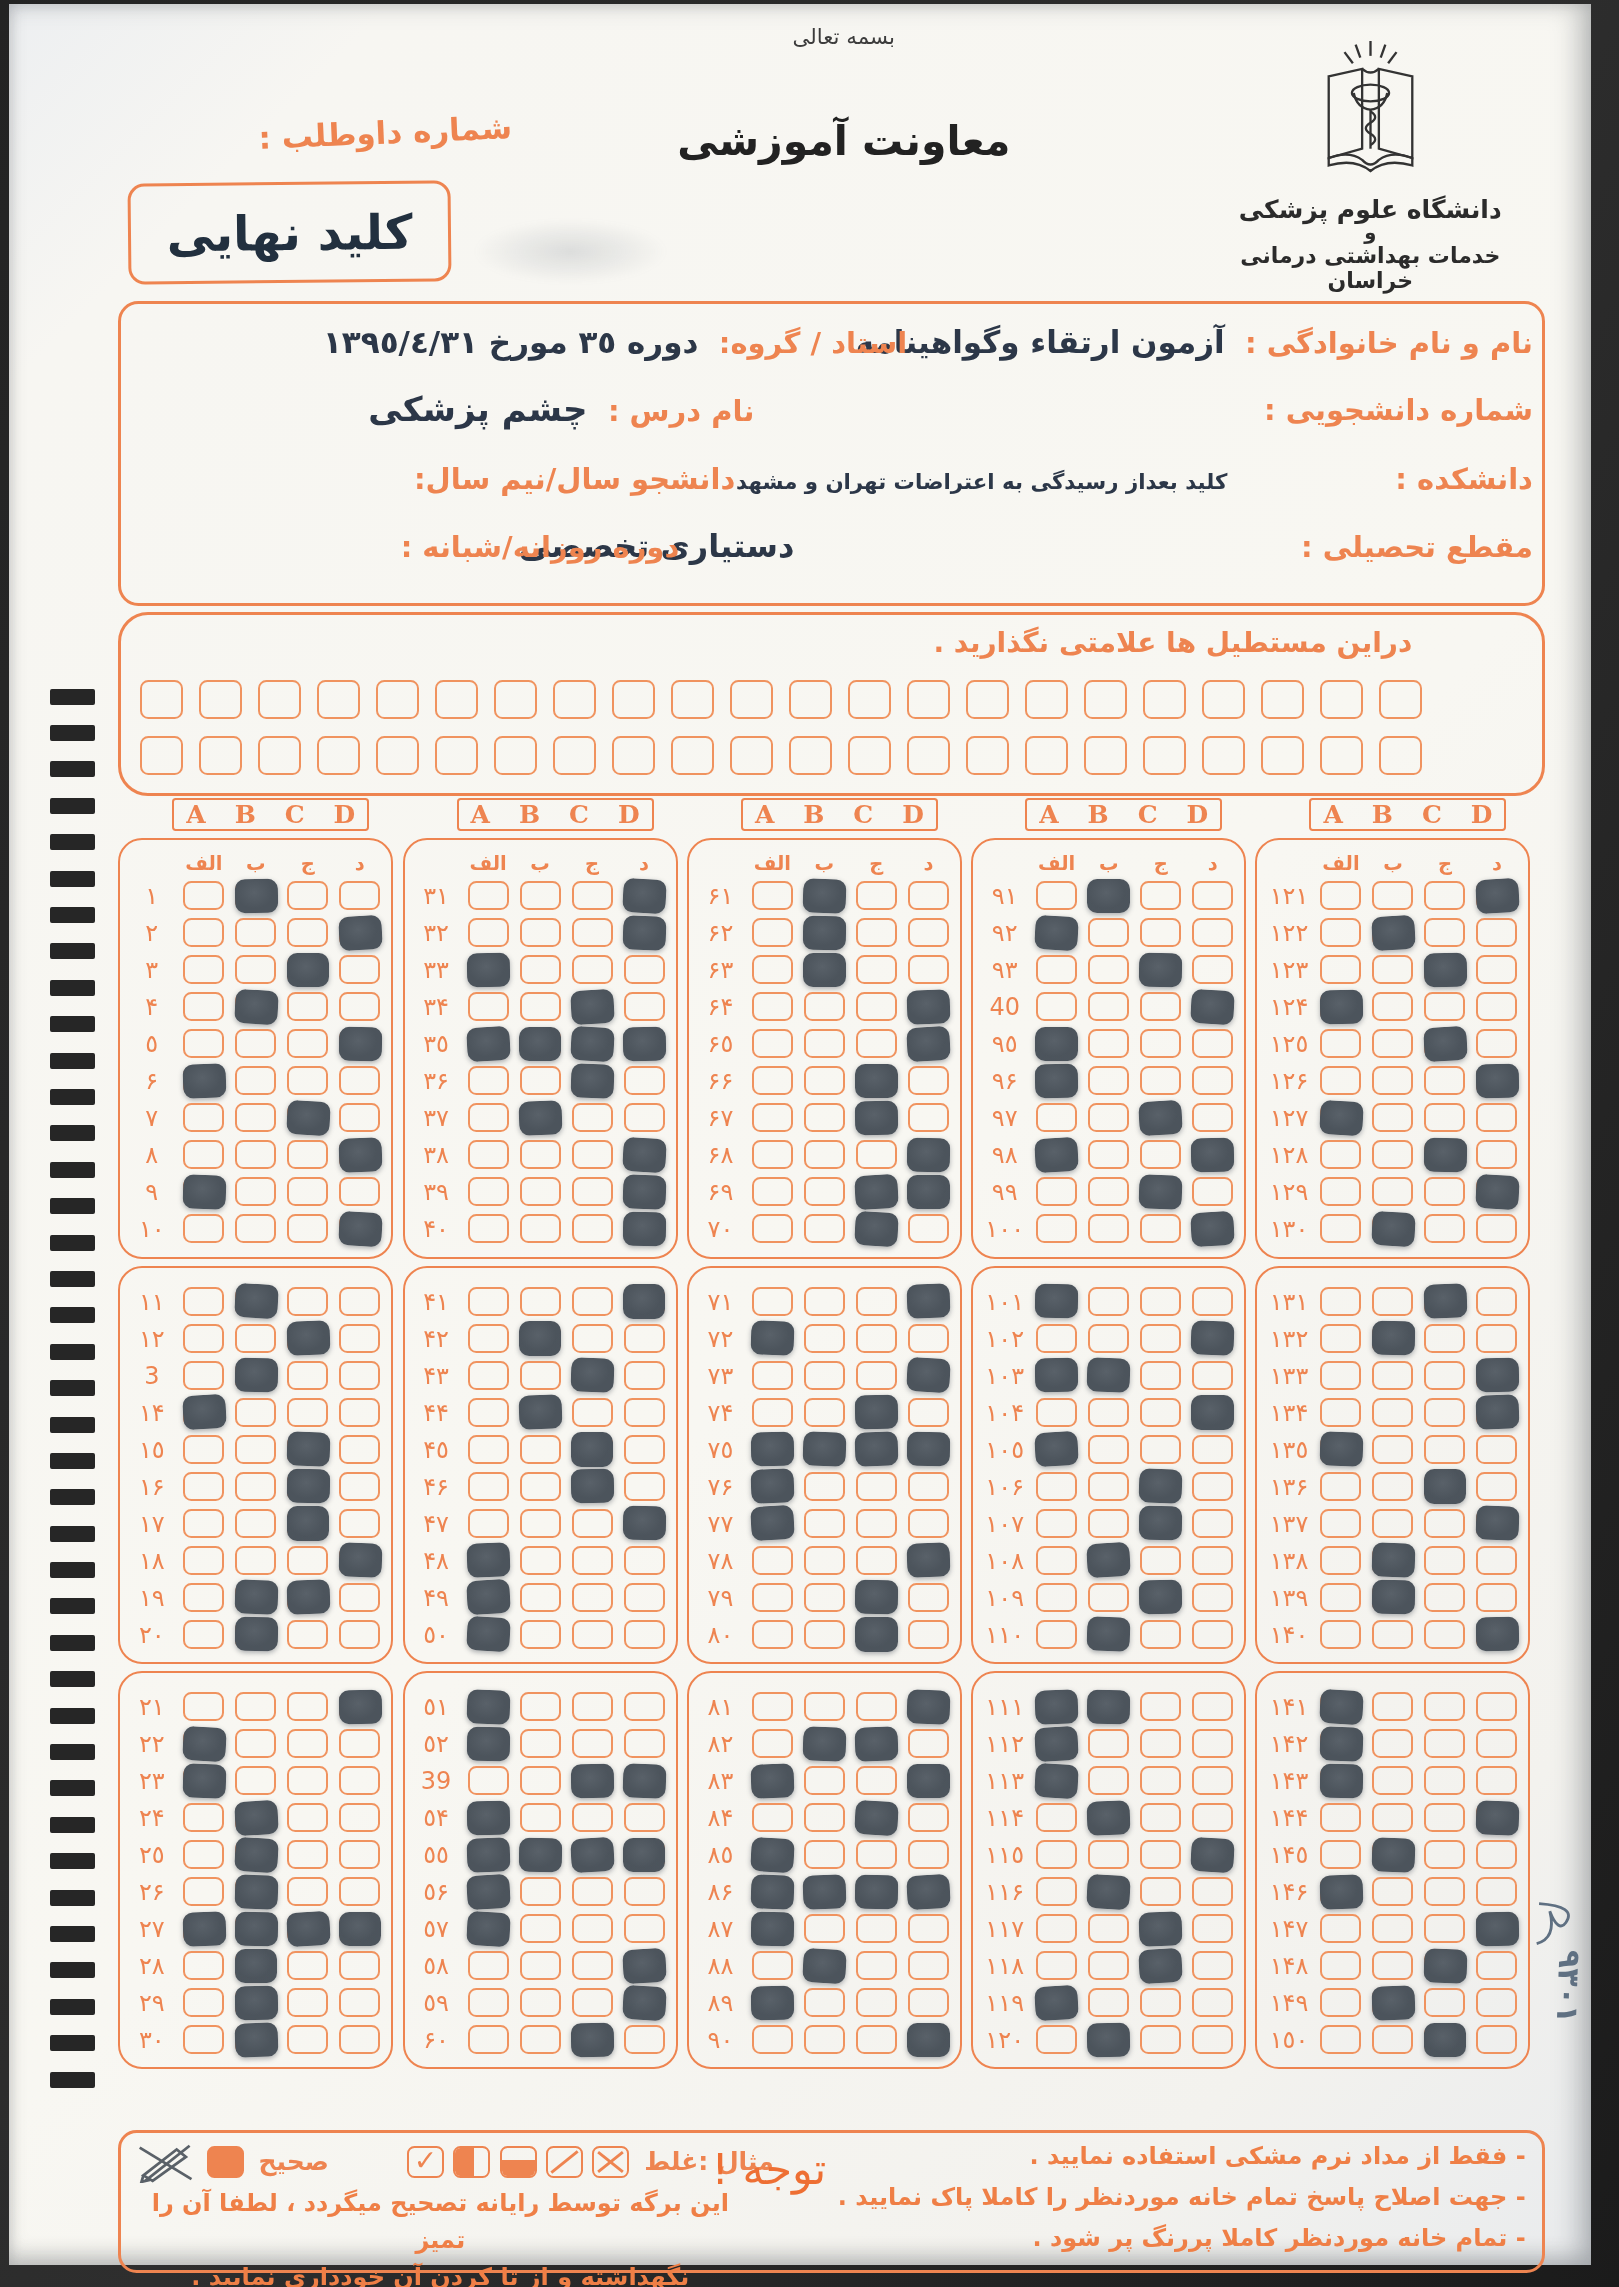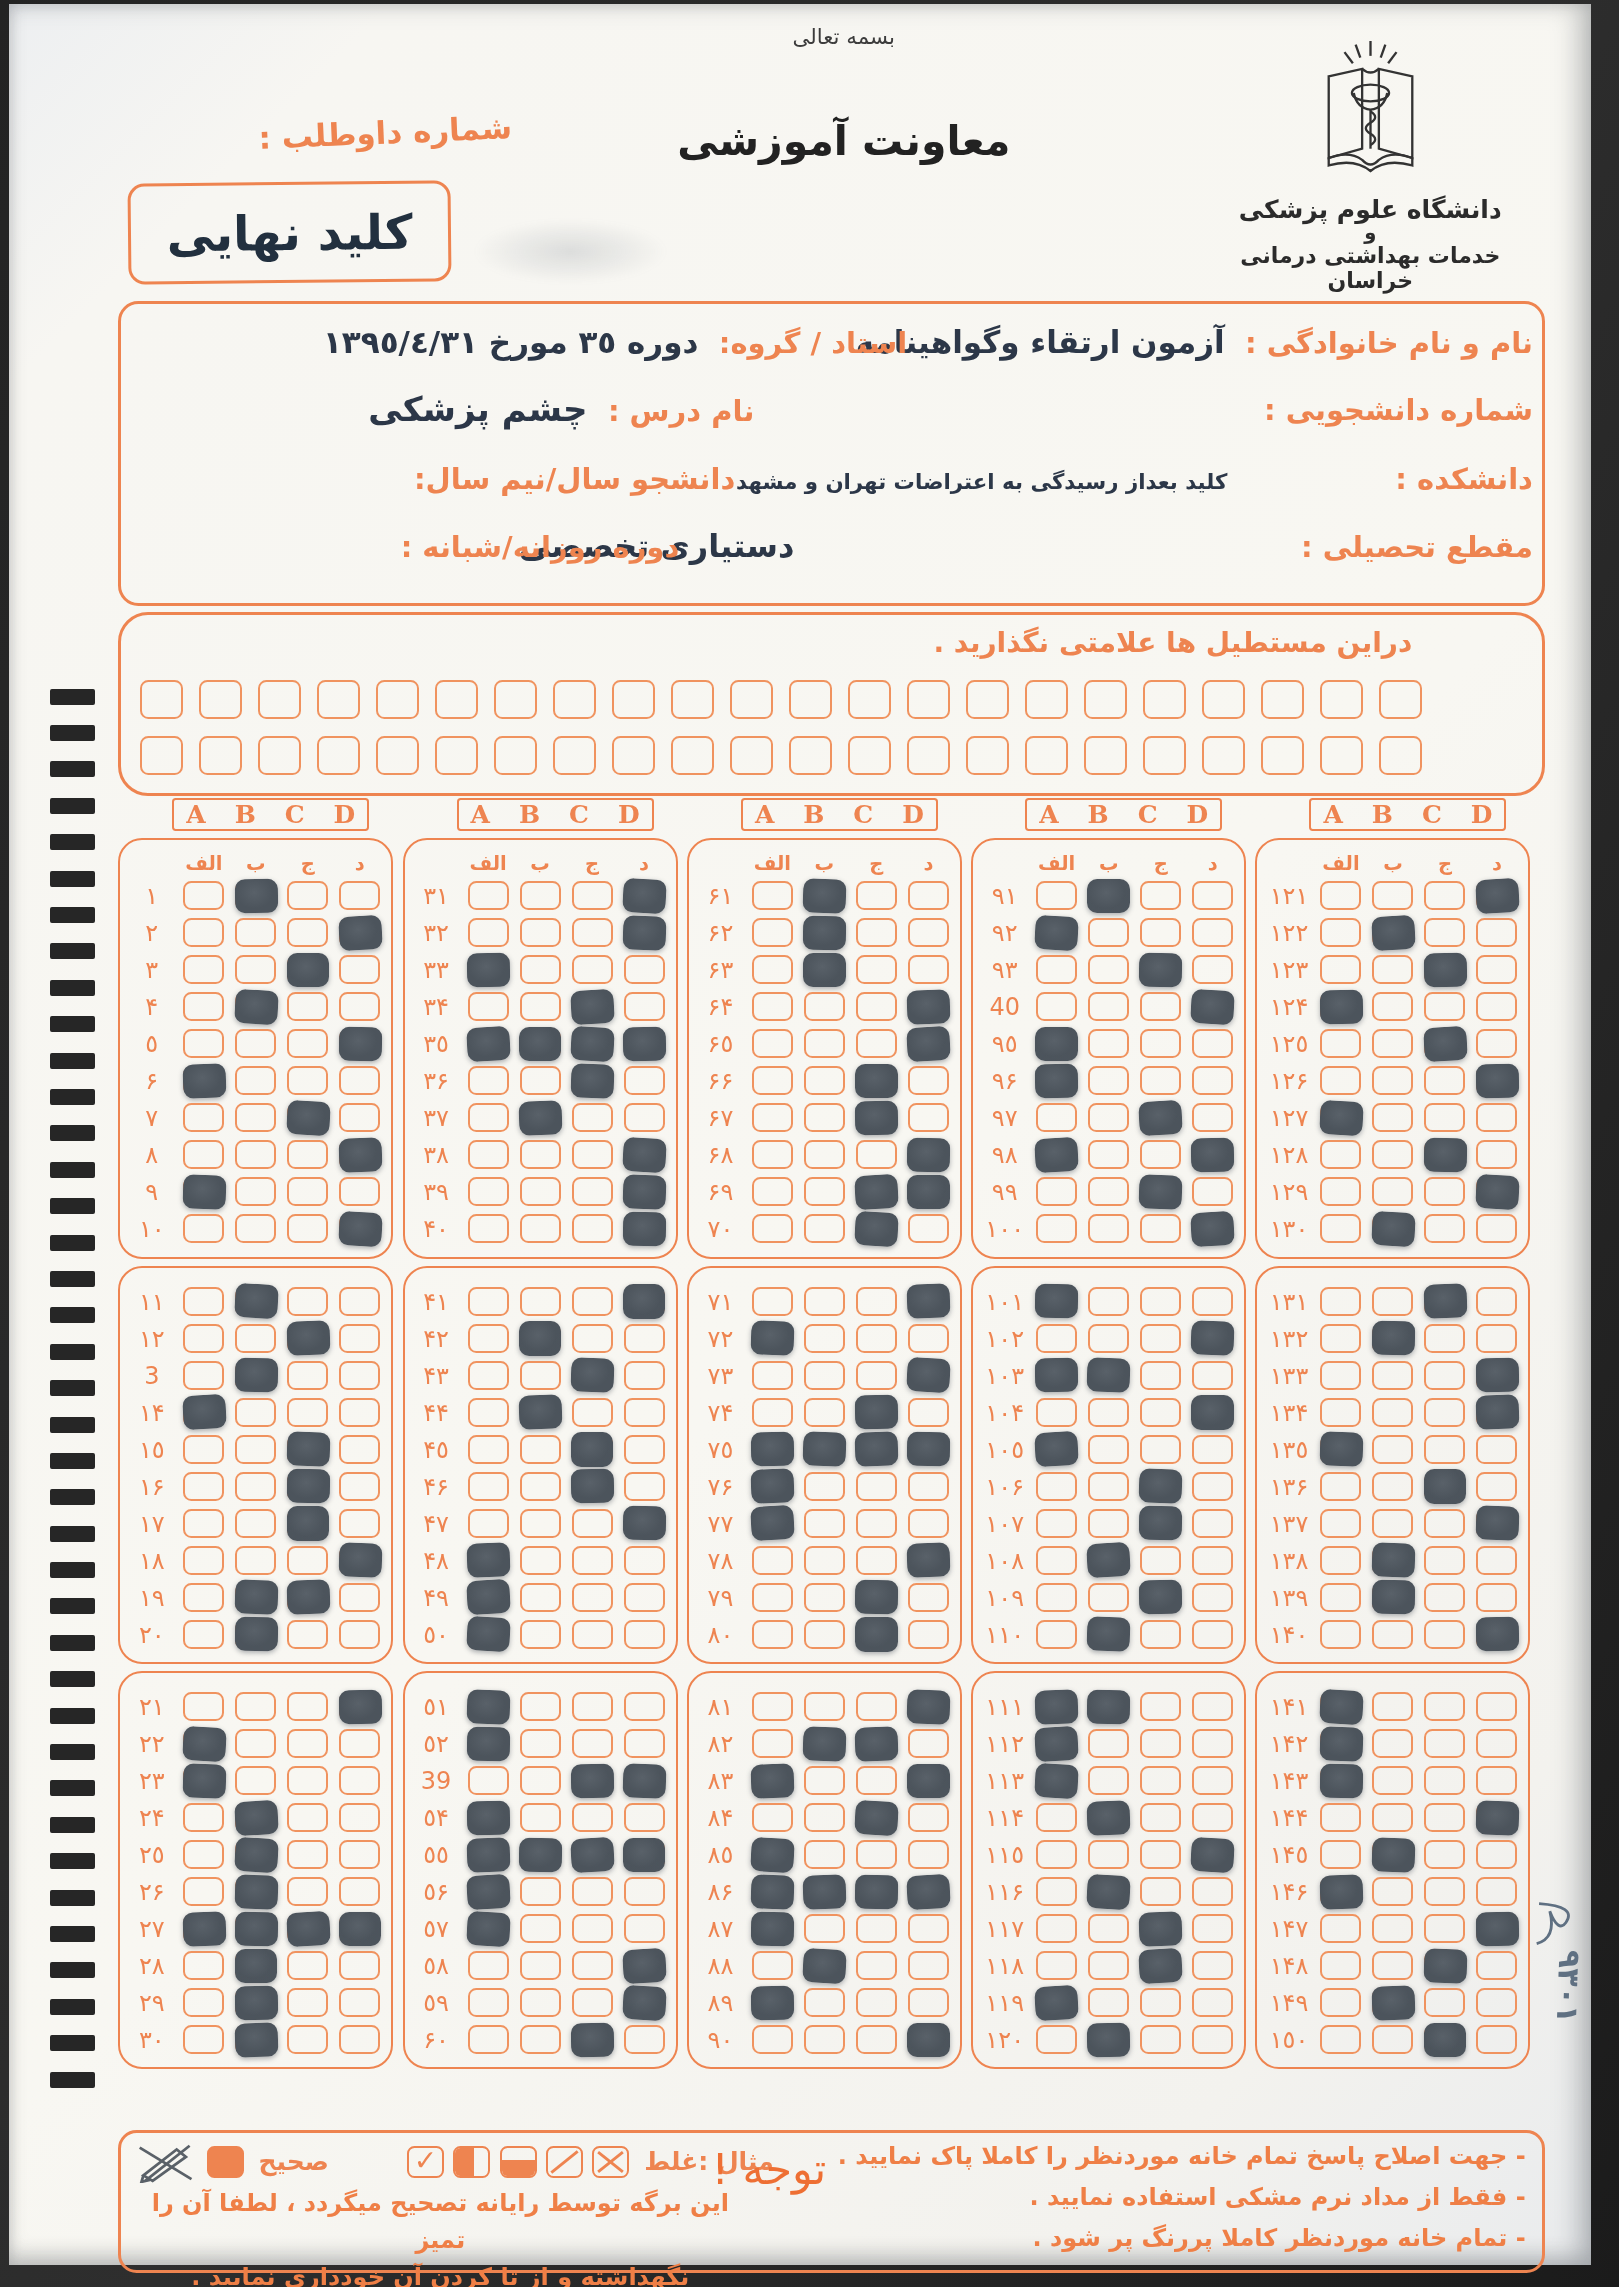--- a/index.html
+++ b/index.html
@@ -1445,22 +1445,22 @@
           </svg>
       </div>
       <span class="ex-lbl">مثال :غلط</span>
     </div>
     <div class="mnote">
       <div>این برگه توسط رایانه تصحیح میگردد ، لطفا آن را تمیز</div>
       <div>نگهداشته و از تا کردن آن خودداری نمایید .</div>
     </div>
     <div class="attn">توجه !</div>
     <div class="bullets">
+      <div>- فقط از مداد نرم مشکی استفاده نمایید .</div>
       <div>- جهت اصلاح پاسخ تمام خانه موردنظر را کاملا پاک نمایید .</div>
-      <div>- فقط از مداد نرم مشکی استفاده نمایید .</div>
       <div>- تمام خانه موردنظر کاملا پررنگ پر شود .</div>
     </div>
   </div>
 
   <div class="hw hw-code">٩٣٠١</div>
   <svg class="hw hw-scribble" width="56" height="65" viewBox="0 0 60 70">
     <path d="M10 50 Q20 10 35 25 Q45 35 20 40 Q50 38 52 60" stroke="#5f7082" stroke-width="3" fill="none"></path>
   </svg>
 
 </div>

